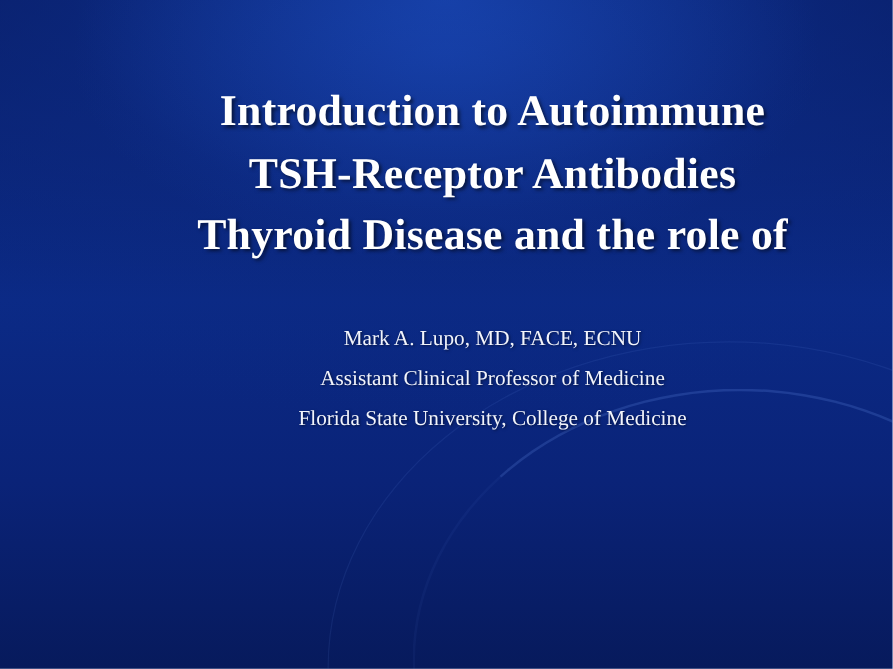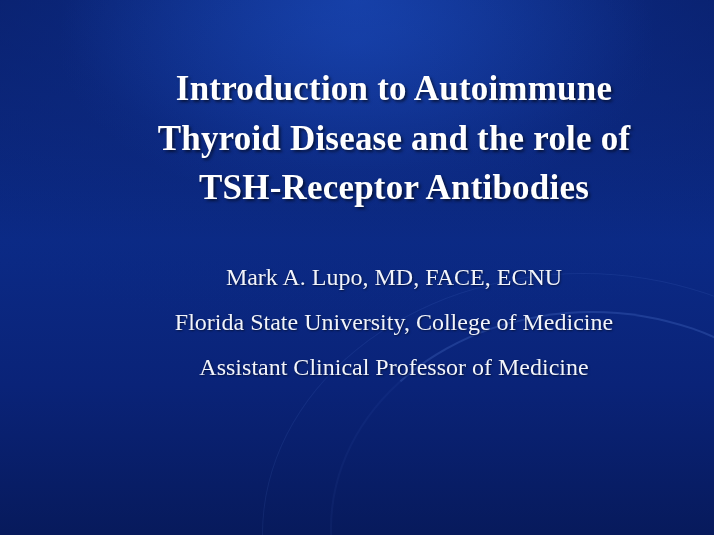--- a/index.html
+++ b/index.html
@@ -79,43 +79,43 @@
   .title .line {
     display: block;
     white-space: nowrap;
   }
 
   .subtitle {
     margin-top: 42px;
     width: 640px;
     text-align: center;
     color: #f2f4fb;
-    font-size: 24px;
+    font-size: 17px;
     line-height: 1.88;
     text-shadow: 1px 1px 2px rgba(0,0,0,0.5);
   }
   .subtitle .line {
     display: block;
   }
 </style>
 </head>
 <body>
 
 <div class="slide">
   <div class="swoosh"></div>
   <div class="swoosh2"></div>
 
   <div class="content">
 
     <div class="title">
       <span class="line">Introduction to Autoimmune</span>
+      <span class="line">TSH-Receptor Antibodies</span>
       <span class="line">Thyroid Disease and the role of</span>
-      <span class="line">TSH-Receptor Antibodies</span>
     </div>
 
     <div class="subtitle">
       <span class="line">Mark A. Lupo, MD, FACE, ECNU</span>
+      <span class="line">Assistant Clinical Professor of Medicine</span>
       <span class="line">Florida State University, College of Medicine</span>
-      <span class="line">Assistant Clinical Professor of Medicine</span>
     </div>
 
   </div>
 </div>
 
 </body></html>

